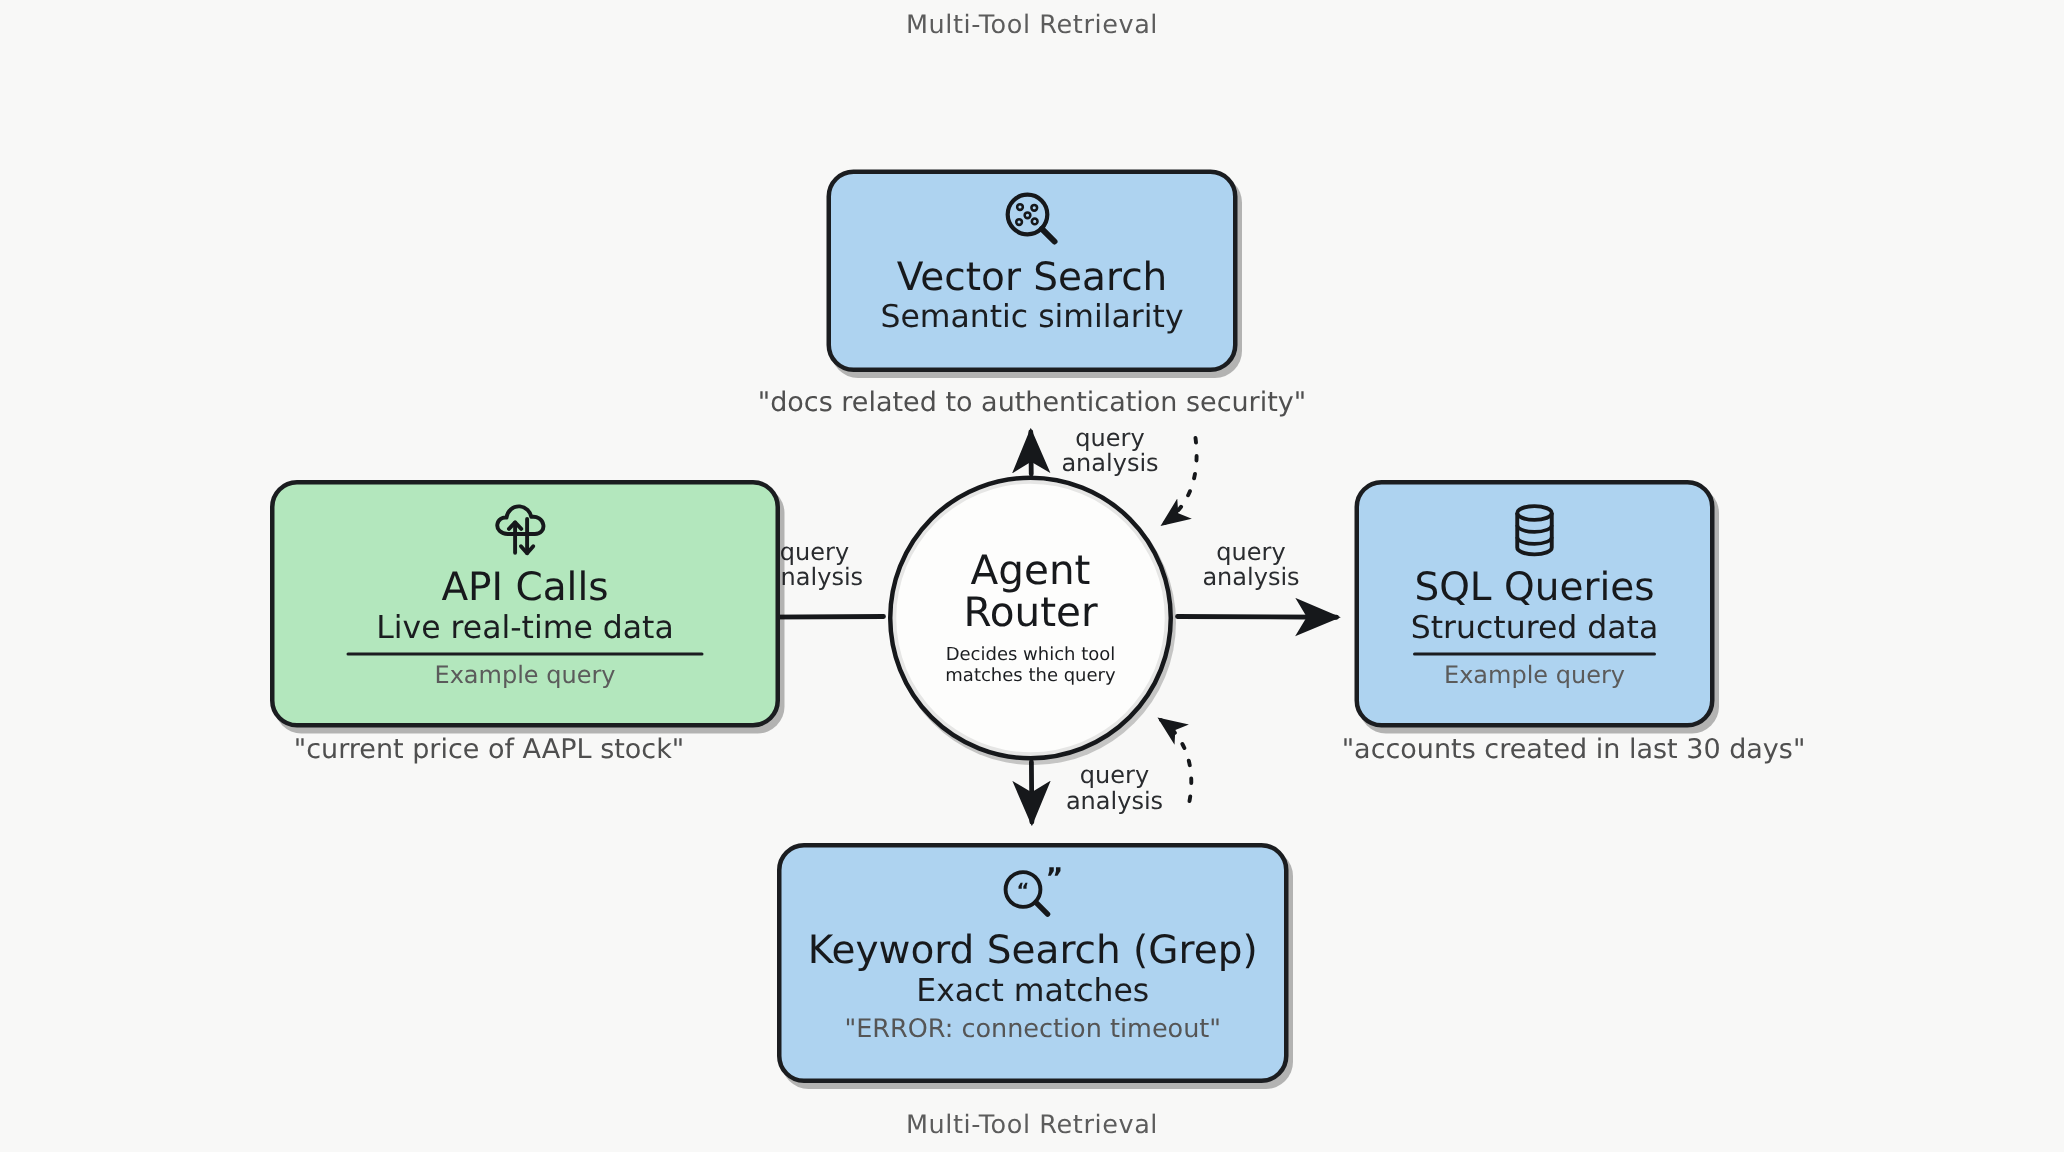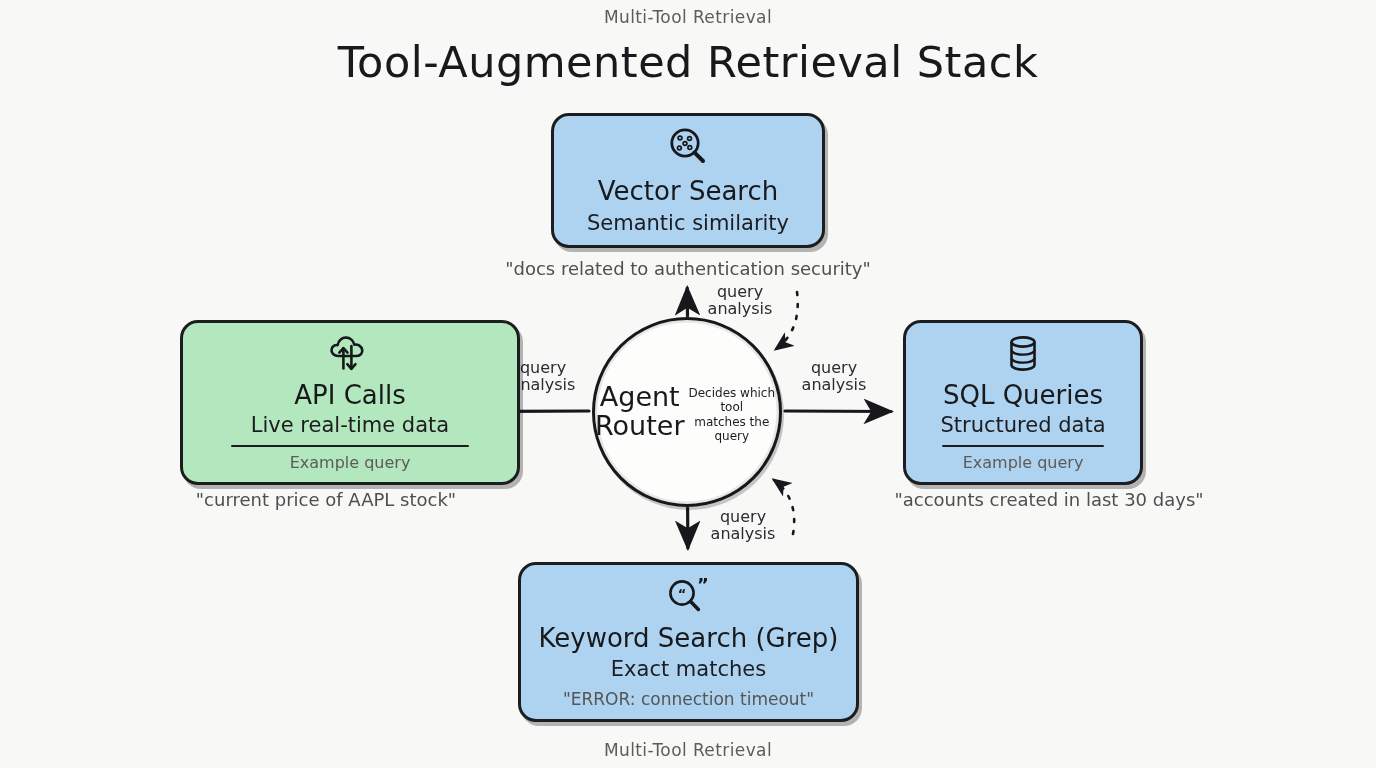--- a/index.html
+++ b/index.html
@@ -46,21 +46,21 @@
 
   
   .node {
     position: absolute;
     border: 3px solid #1b1d20;
     border-radius: 18px;
     box-shadow: 3px 4px 0 rgba(20,20,20,0.30);
     display: flex;
     flex-direction: column;
     align-items: center;
-    justify-content: space-between;
+    justify-content: flex-start;
     padding: 8px 10px 10px;
   }
   .node.blue  { background: #aed3f0; }
   .node.green { background: #b3e7bd; }
 
   .node-icon { height: 46px; display: flex; align-items: center; justify-content: center; margin-bottom: 2px; }
   .node-title {
     font-size: 26px;
     color: #17191c;
     line-height: 1.05;
@@ -117,21 +117,21 @@
   
   #router {
     position: absolute;
     left: 592px; top: 317px;
     width: 190px; height: 190px;
     border-radius: 50%;
     background: #fdfdfc;
     border: 3px solid #16181b;
     box-shadow: 2px 3px 0 rgba(20,20,20,0.22), inset 0 0 0 2.5px rgba(25,25,25,0.10);
     display: flex;
-    flex-direction: row;
+    flex-direction: column;
     align-items: center;
     justify-content: center;
   }
   #router-title {
     font-size: 27px;
     color: #17191c;
     line-height: 1.06;
     text-align: center;
   }
   #router-sub {
@@ -162,21 +162,20 @@
     width: 1376px; height: 768px;
     pointer-events: none;
   }
 </style>
 </head>
 <body>
 
 <div id="canvas">
 
   <div id="caption-top" class="hand">Multi-Tool Retrieval</div>
-  <div id="main-title" class="hand">Tool-Augmented Retrieval Stack</div>
 
   <svg id="arrows" viewBox="0 0 1376 768">
     <defs>
       <marker id="ah" markerWidth="11" markerHeight="11" refX="8.6" refY="4" orient="auto">
         <path d="M0,0 L9.5,4 L0,8 L2.4,4 Z" fill="#16181b"></path>
       </marker>
       <marker id="ahd" markerWidth="9" markerHeight="9" refX="6.5" refY="3.2" orient="auto">
         <path d="M0,0 L7.6,3.2 L0,6.4 L2,3.2 Z" fill="#16181b"></path>
       </marker>
     </defs>

